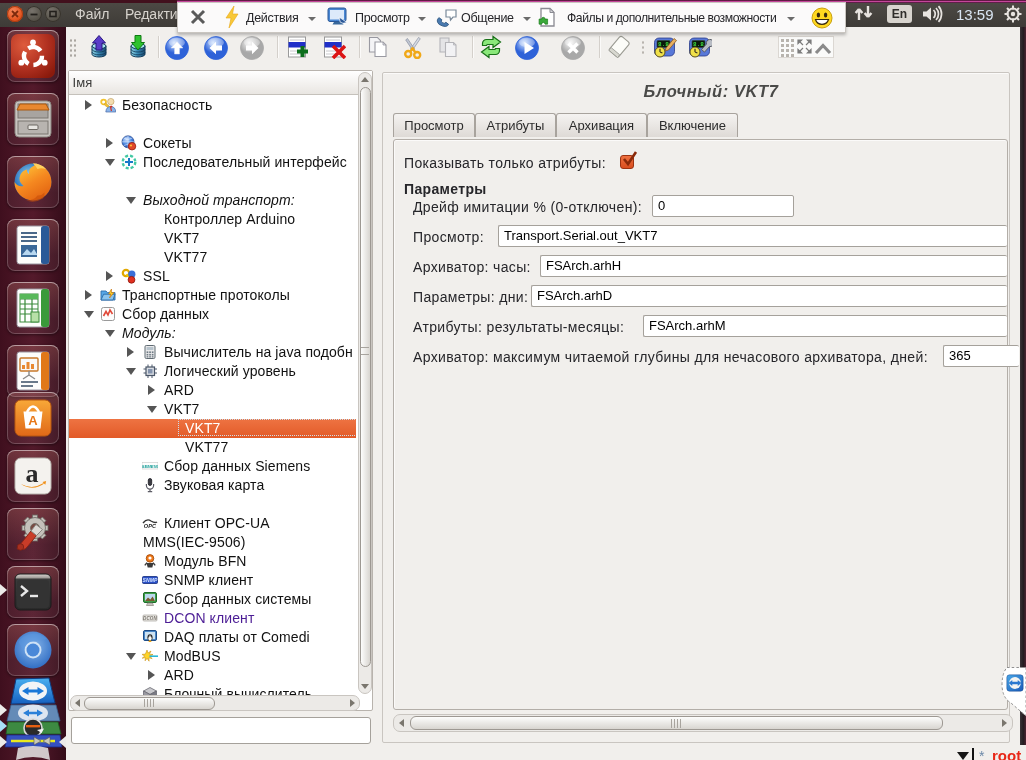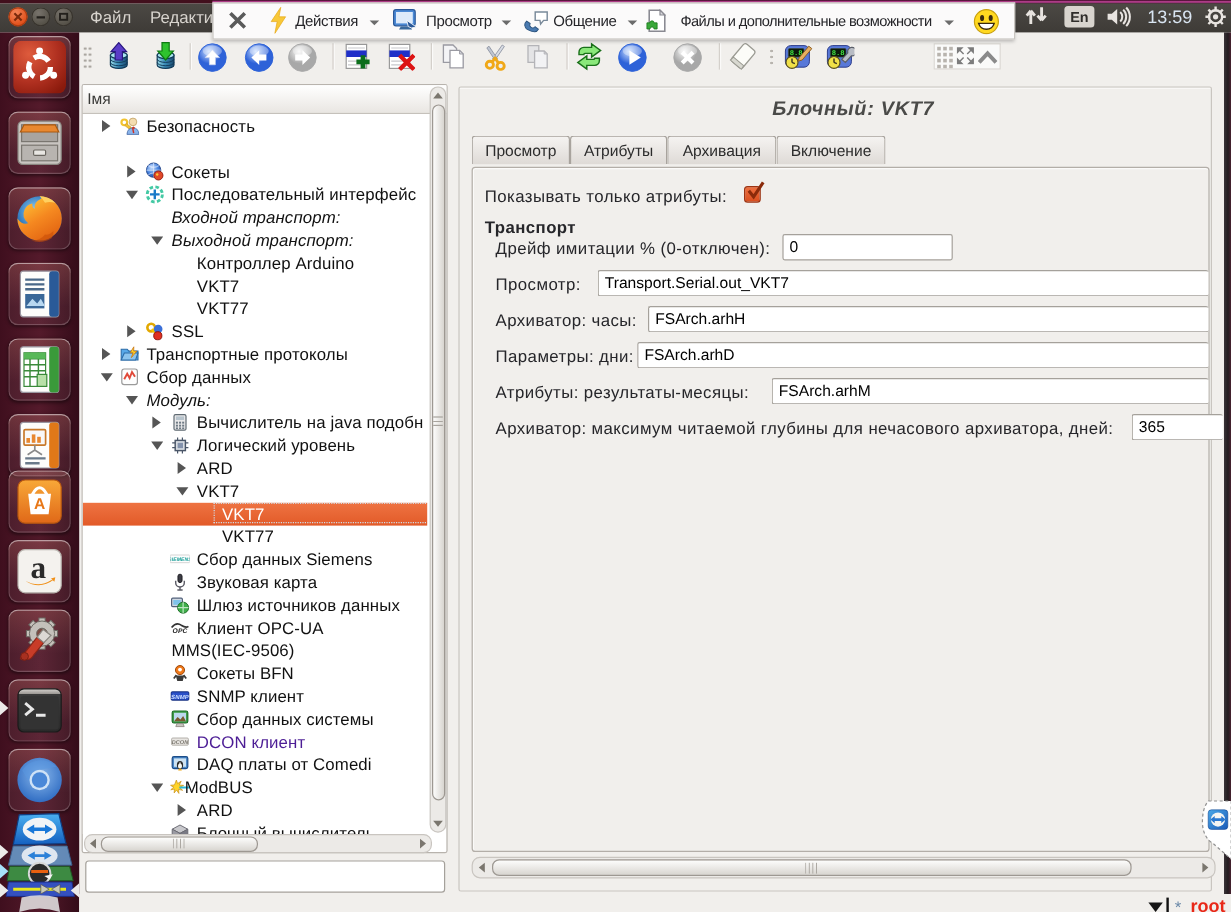--- a/index.html
+++ b/index.html
@@ -546,23 +546,20 @@
         <b class="" style="left:74px;color:#111;position:absolute">Сокеты</b>
       </div>
 <div class="trow" style="top:58px">
         <span class="ae" style="left:36px"></span>
         <i style="left:52px"><svg width="16" height="16">
             <circle cx="8" cy="8" r="6.3" fill="none" stroke="#44c9a4" stroke-width="2.4" stroke-dasharray="3 2"></circle>
             <path d="M4 8 h8 M8 4 v8" stroke="#1879c8" stroke-width="2"></path>
           </svg></i>
         <b class="" style="left:74px;color:#111;position:absolute">Последовательный интерфейс</b>
       </div>
-<div class="trow" style="top:77px">
-        <b class="it" style="left:74px;color:#111;position:absolute">Входной транспорт:</b>
-      </div>
 <div class="trow" style="top:96px">
         <span class="ae" style="left:57px"></span>
         <b class="it" style="left:74px;color:#111;position:absolute">Выходной транспорт:</b>
       </div>
 <div class="trow" style="top:115px">
         <b class="" style="left:95px;color:#111;position:absolute">Контроллер Arduino</b>
       </div>
 <div class="trow" style="top:134px">
         <b class="" style="left:95px;color:#111;position:absolute">VKT7</b>
       </div>
@@ -654,47 +651,38 @@
           </svg></i>
         <b class="" style="left:95px;color:#111;position:absolute">Звуковая карта</b>
       </div>
 <div class="trow" style="top:362px">
         <i style="left:73px"><svg width="16" height="16">
             <rect x="0" y="4.5" width="16" height="6.5" fill="#fdfdfd" stroke="#bbb" stroke-width="0.5"></rect>
             <text x="8" y="9.8" font-family="Liberation Sans" font-size="4.2" font-weight="bold" fill="#0e9a94" text-anchor="middle">SIEMENS</text>
           </svg></i>
         <b class="" style="left:95px;color:#111;position:absolute">Сбор данных Siemens</b>
       </div>
-<div class="trow" style="top:400px">
-        <i style="left:73px"><svg width="16" height="16">
-            <rect x="1" y="2.5" width="9" height="7" rx="1" fill="#cfd8e2" stroke="#51607a" stroke-width="1"></rect>
-            <rect x="2.4" y="4" width="6.2" height="4" fill="#7ec3ea"></rect>
-            <circle cx="10.6" cy="10.4" r="4.6" fill="#3fae4a" stroke="#1d6d28" stroke-width="0.8"></circle>
-            <path d="M6.2 10.4 h8.8 M10.6 5.8 v9.2" stroke="#bfe6c3" stroke-width="1"></path>
-          </svg></i>
-        <b class="" style="left:95px;color:#111;position:absolute">Шлюз источников данных</b>
-      </div>
 <div class="trow" style="top:419px">
         <i style="left:73px"><svg width="16" height="16">
             <path d="M1 8 q4 -5 8 -2 q4 2.5 6 1" fill="none" stroke="#333" stroke-width="1.4"></path>
             <text x="8" y="12.6" font-family="Liberation Sans" font-size="5.6" font-weight="bold" fill="#222" text-anchor="middle">OPC</text>
           </svg></i>
         <b class="" style="left:95px;color:#111;position:absolute">Клиент OPC-UA</b>
       </div>
 <div class="trow" style="top:438px">
         <b class="" style="left:74px;color:#111;position:absolute">MMS(IEC-9506)</b>
       </div>
 <div class="trow" style="top:457px">
         <i style="left:73px"><svg width="16" height="16">
             <circle cx="8" cy="5.4" r="3.8" fill="#f07818" stroke="#9a4608" stroke-width="0.8"></circle>
             <circle cx="8" cy="5" r="1.6" fill="#fff"></circle>
             <path d="M4.5 10 h7 l-1.2 4.5 h-4.6Z" fill="#3a3a3a"></path>
             <path d="M5 9.6 l-2.2 2.8 M11 9.6 l2.2 2.8" stroke="#3a3a3a" stroke-width="1.4"></path>
           </svg></i>
-        <b class="" style="left:95px;color:#111;position:absolute">Сокеты BFN</b>
+        <b class="" style="left:95px;color:#111;position:absolute">Модуль BFN</b>
       </div>
 <div class="trow" style="top:476px">
         <i style="left:73px"><svg width="16" height="16">
             <rect x="0.5" y="4.5" width="15" height="7" rx="1" fill="#2a50c8" stroke="#122a78" stroke-width="0.8"></rect>
             <text x="8" y="10.3" font-family="Liberation Sans" font-size="5" font-weight="bold" fill="#cfe0ff" text-anchor="middle">SNMP</text>
           </svg></i>
         <b class="" style="left:95px;color:#111;position:absolute">SNMP клиент</b>
       </div>
 <div class="trow" style="top:495px">
         <i style="left:73px"><svg width="16" height="16">
@@ -722,21 +710,21 @@
             <path d="M7 11.6 h2 l0.5 1.4 h-3Z" fill="#f0a818"></path>
           </svg></i>
         <b class="" style="left:95px;color:#111;position:absolute">DAQ платы от Comedi</b>
       </div>
 <div class="trow" style="top:552px">
         <span class="ae" style="left:57px"></span>
         <i style="left:73px"><svg width="16" height="16">
             <path d="M5 2 l1 3 3-2 -1.6 3.2 3.6 0.3 -3.3 1.7 2.5 2.4 -3.4-0.8 0.3 3.4 -2-2.8 -2 2.4 0.3-3.2 -3.2 0.6 2.6-2.2 -2.9-1.6 3.5-0.3Z" fill="#ffd427" stroke="#c89018" stroke-width="0.6"></path>
             <path d="M7.5 8.2 H16" stroke="#28b8d8" stroke-width="1.6"></path>
           </svg></i>
-        <b class="" style="left:85px;color:#111;position:absolute">ModBUS</b>
+        <b class="" style="left:95px;color:#111;position:absolute">ModBUS</b>
       </div>
 <div class="trow" style="top:571px">
         <span class="ac" style="left:79px"></span>
         <b class="" style="left:95px;color:#111;position:absolute">ARD</b>
       </div>
 <div class="trow" style="top:590px">
         <i style="left:73px"><svg width="16" height="16">
             <path d="M8 1.5 L14.5 5 L8 8.5 L1.5 5Z" fill="#c8c8cc" stroke="#6a6a72" stroke-width="0.8"></path>
             <path d="M1.5 5 L8 8.5 V15 L1.5 11.5Z" fill="#9a9aa2" stroke="#6a6a72" stroke-width="0.8"></path>
             <path d="M14.5 5 L8 8.5 V15 L14.5 11.5Z" fill="#7a7a84" stroke="#6a6a72" stroke-width="0.8"></path>
@@ -749,21 +737,21 @@
 
 <div id="rpanel"></div>
 <div id="rtitle">Блочный: VKT7</div>
 <div class="tab" style="left:393px;width:82px">Просмотр</div>
 <div class="tab" style="left:475px;width:81px">Атрибуты</div>
 <div class="tab" style="left:556px;width:91px">Архивация</div>
 <div class="tab" style="left:647px;width:91px">Включение</div>
 <div id="frame"></div>
 <div class="flabel" style="left:404px;top:155px">Показывать только атрибуты:</div>
 <div id="chk"></div>
-<div class="flabel" style="left:404px;top:181px;font-weight:bold">Транспорт</div>
+<div class="flabel" style="left:404px;top:181px;font-weight:bold">Параметры</div>
 <div class="flabel" style="left:413px;top:199px">Дрейф имитации % (0-отключен):</div>
 <div class="finput" style="left:652px;top:195px;width:142px">0</div>
 <div class="flabel" style="left:413px;top:229px">Просмотр:</div>
 <div class="finput" style="left:498px;top:225px;width:509px;border-right:none">Transport.Serial.out_VKT7</div>
 <div class="flabel" style="left:413px;top:259px">Архиватор: часы:</div>
 <div class="finput" style="left:540px;top:255px;width:467px;border-right:none">FSArch.arhH</div>
 <div class="flabel" style="left:413px;top:289px">Параметры: дни:</div>
 <div class="finput" style="left:531px;top:285px;width:476px;border-right:none">FSArch.arhD</div>
 <div class="flabel" style="left:413px;top:319px">Атрибуты: результаты-месяцы:</div>
 <div class="finput" style="left:643px;top:315px;width:364px;border-right:none">FSArch.arhM</div>

